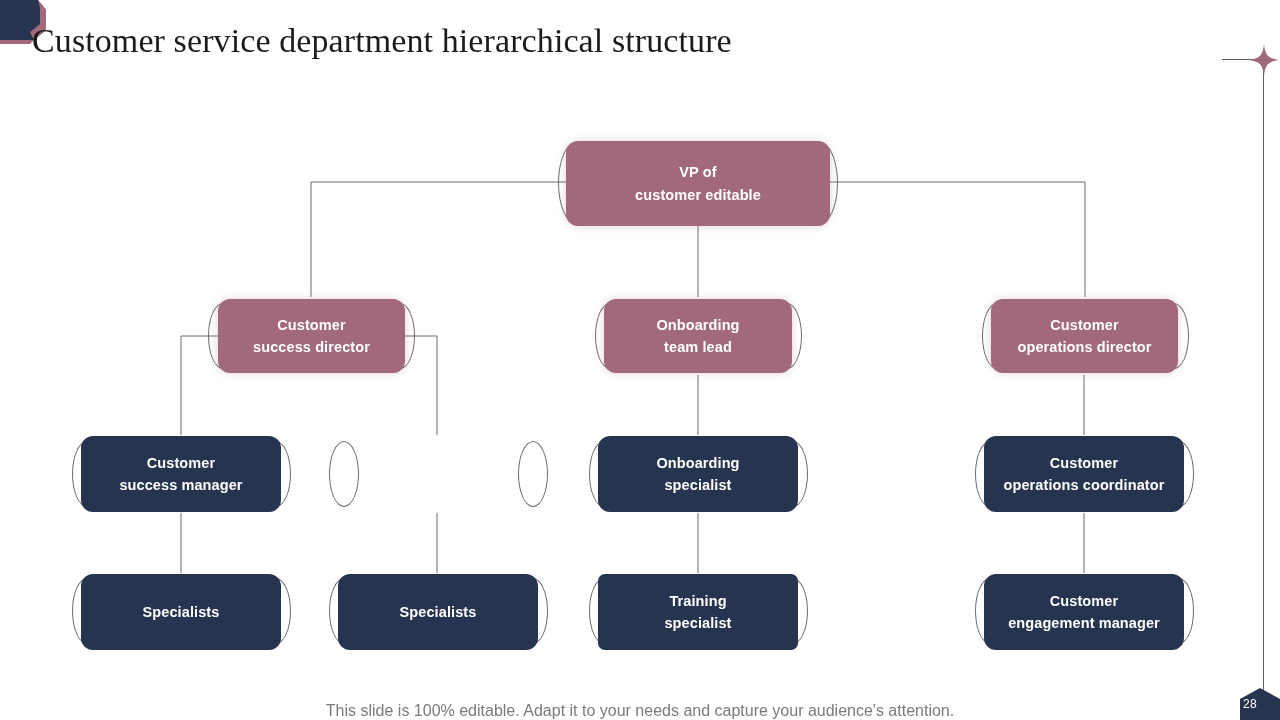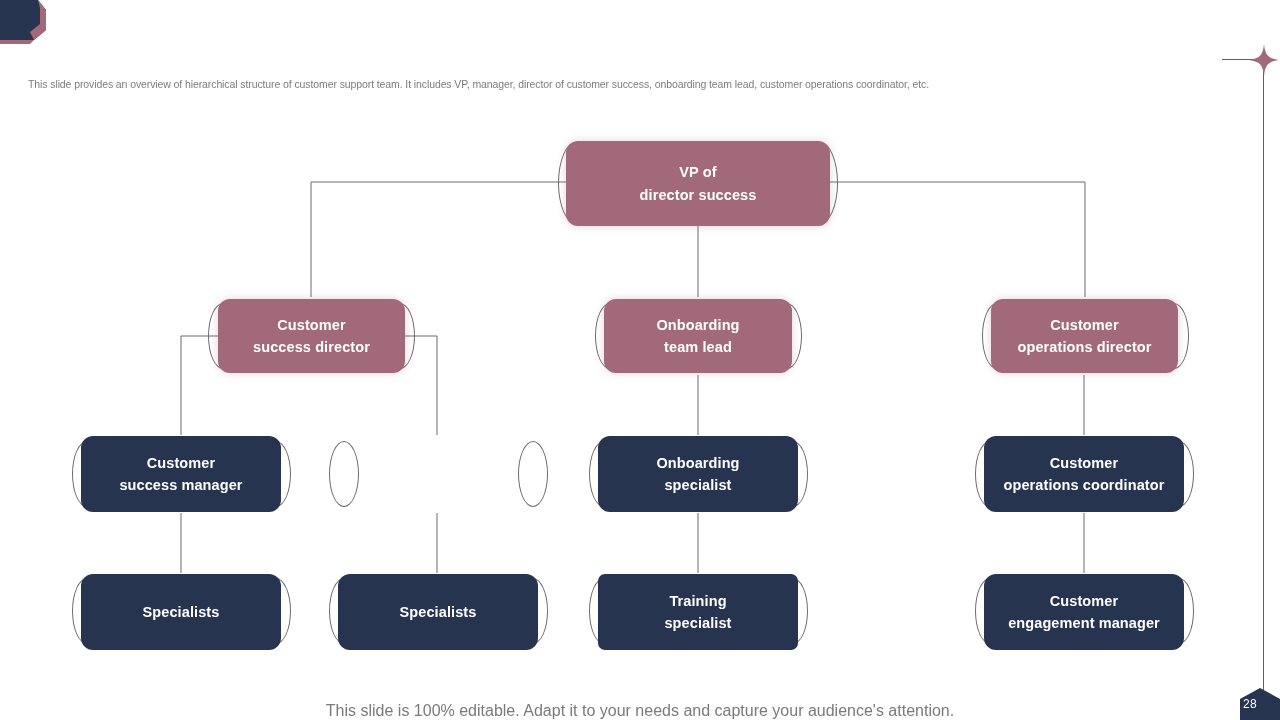--- a/index.html
+++ b/index.html
@@ -153,21 +153,21 @@
 <div class="slide">
 
   <div class="corner-deco">
     <svg width="46" height="44" viewBox="0 0 46 44">
       <polygon points="0,0 38,0 46,10 46,30 34,40 0,40" fill="#26344f"></polygon>
       <polygon points="38,0 46,10 46,30 34,40 30,32 40,24 40,8" fill="#a2697a"></polygon>
       <polygon points="0,40 34,40 30,44 0,44" fill="#a2697a"></polygon>
     </svg>
   </div>
 
-  <div class="page-subtitle">This slide provides an overview of hierarchical structure of customer support team. It includes VP, manager, director of customer success, onboarding team lead, customer operations coordinator, etc.</div>
+  <div class="page-title">Customer service department hierarchical structure</div>
 
   <div class="rail-tick"></div>
   <div class="rail-line"></div>
   <div class="sparkle">
     <svg width="30" height="32" viewBox="0 0 30 32">
       <path d="M15 0 C16.2 11 18.8 14.4 30 16 C18.8 17.6 16.2 21 15 32 C13.8 21 11.2 17.6 0 16 C11.2 14.4 13.8 11 15 0 Z" fill="#a2697a"></path>
     </svg>
   </div>
 
   <div class="chart">
@@ -194,21 +194,21 @@
         <line x1="437" y1="513" x2="437" y2="573"></line>
         <line x1="698" y1="513" x2="698" y2="573"></line>
         <line x1="1084" y1="513" x2="1084" y2="573"></line>
       </g>
     </svg>
 
     <div class="arc" style="left:558px; top:142px; width:36px; height:82px;"></div>
     <div class="arc" style="left:802px; top:142px; width:36px; height:82px;"></div>
     <div class="node rose" style="left:566px; top:141px; width:264px; height:85px;">
       <span class="label">VP of
-director success</span>
+customer editable</span>
     </div>
 
     <div class="arc" style="left:208px; top:303px; width:30px; height:66px;"></div>
     <div class="arc" style="left:385px; top:303px; width:30px; height:66px;"></div>
     <div class="node rose" style="left:218px; top:299px; width:187px; height:74px;">
       <span class="label">Customer
 success director</span>
     </div>
 
     <div class="arc" style="left:595px; top:303px; width:30px; height:66px;"></div>

